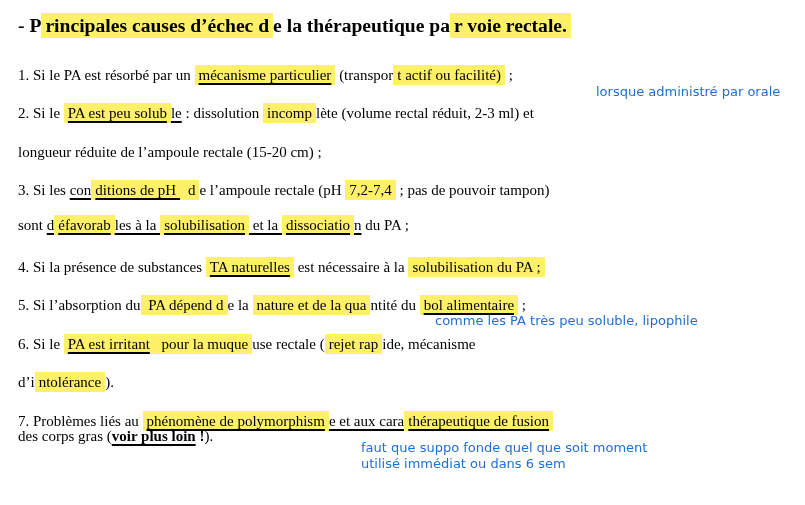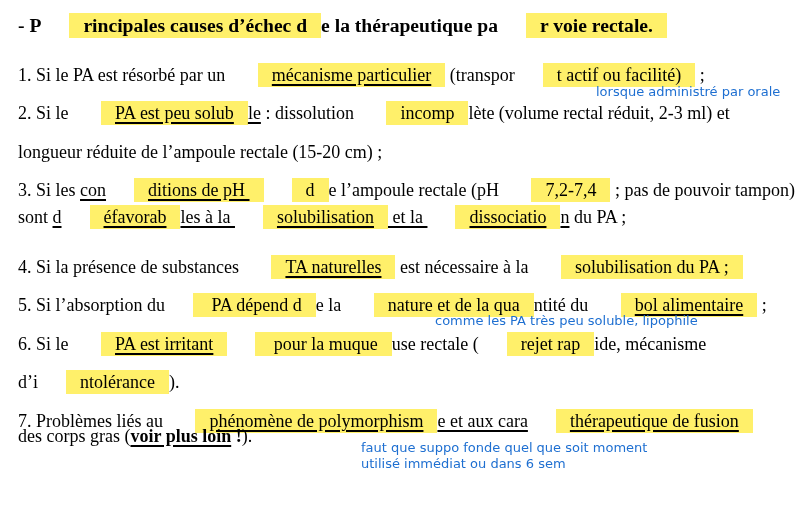--- a/index.html
+++ b/index.html
@@ -1,20 +1,20 @@
 <!DOCTYPE html>
 <html><head>
 <meta charset="utf-8">
 <style>
   html, body { margin: 0; padding: 0; background: #ffffff; }
   body { width: 805px; height: 505px; position: relative; overflow: hidden;
          font-family: "Liberation Serif", serif; color: #000; }
-  .line { position: absolute; left: 18px; white-space: nowrap; font-size: 18px; line-height: 26px; }
+  .line { position: absolute; left: 18px; white-space: nowrap; font-size: 15px; line-height: 26px; }
   .title { font-weight: bold; font-size: 19.6px; }
-  .hl { background: #fff06a; padding: 2px 14px; margin-left: 28px; }
+  .hl { background: #fff06a; padding: 2px 4px; }
   .u { text-decoration: underline; text-decoration-thickness: 1.5px; text-underline-offset: 3px; }
   .b { font-weight: bold; }
   .note { position: absolute; white-space: nowrap; font-family: "DejaVu Sans", sans-serif;
           font-size: 13px; line-height: 16px; color: #1e6fd1; }
 </style>
 </head>
 <body>
 
 <div>
 
@@ -23,21 +23,21 @@
   <div class="line" style="top:62px;"><span>1. Si le PA est résorbé par un </span><span class="hl u">mécanisme particulier</span><span> (transpor</span><span class="hl">t actif ou facilité)</span><span> ;</span></div>
 
   <div class="note" style="left:596px; top:84px;">lorsque administré par orale</div>
 
   <div class="line" style="top:100px;"><span>2. Si le </span><span class="hl u">PA est peu solub</span><span class="u">le</span><span> : dissolution </span><span class="hl">incomp</span><span>lète (volume rectal réduit, 2-3 ml) et</span></div>
 
   <div class="line" style="top:139px;">longueur réduite de l’ampoule rectale (15-20 cm) ;</div>
 
   <div class="line" style="top:177px;"><span>3. Si les </span><span class="u">con</span><span class="hl u">ditions de pH </span><span class="hl">d</span><span>e l’ampoule rectale (pH </span><span class="hl">7,2-7,4</span><span> ; pas de pouvoir tampon)</span></div>
 
-  <div class="line" style="top:204px;"><span>sont </span><span class="u">d</span><span class="hl u">éfavorab</span><span class="u">les à la </span><span class="hl u">solubilisation</span><span class="u"> et la </span><span class="hl u">dissociatio</span><span class="u">n</span><span> du PA ;</span></div>
+  <div class="line" style="top:212px;"><span>sont </span><span class="u">d</span><span class="hl u">éfavorab</span><span class="u">les à la </span><span class="hl u">solubilisation</span><span class="u"> et la </span><span class="hl u">dissociatio</span><span class="u">n</span><span> du PA ;</span></div>
 
   <div class="line" style="top:254px;"><span>4. Si la présence de substances </span><span class="hl u">TA naturelles</span><span> est nécessaire à la </span><span class="hl">solubilisation du PA ;</span></div>
 
   <div class="line" style="top:292px;"><span>5. Si l’absorption du</span><span class="hl"> PA dépend d</span><span>e la </span><span class="hl">nature et de la qua</span><span>ntité du </span><span class="hl u">bol alimentaire</span><span> ;</span></div>
 
   <div class="note" style="left:435px; top:313px;">comme les PA très peu soluble, lipophile</div>
 
   <div class="line" style="top:331px;"><span>6. Si le </span><span class="hl u">PA est irritant</span><span class="hl"> pour la muque</span><span>use rectale (</span><span class="hl">rejet rap</span><span>ide, mécanisme</span></div>
 
   <div class="line" style="top:369px;"><span>d’i</span><span class="hl">ntolérance</span><span>).</span></div>

